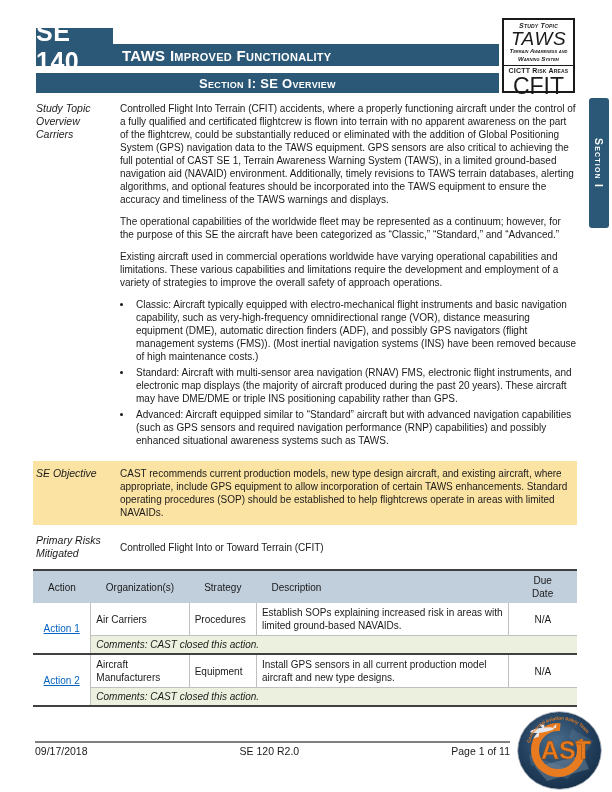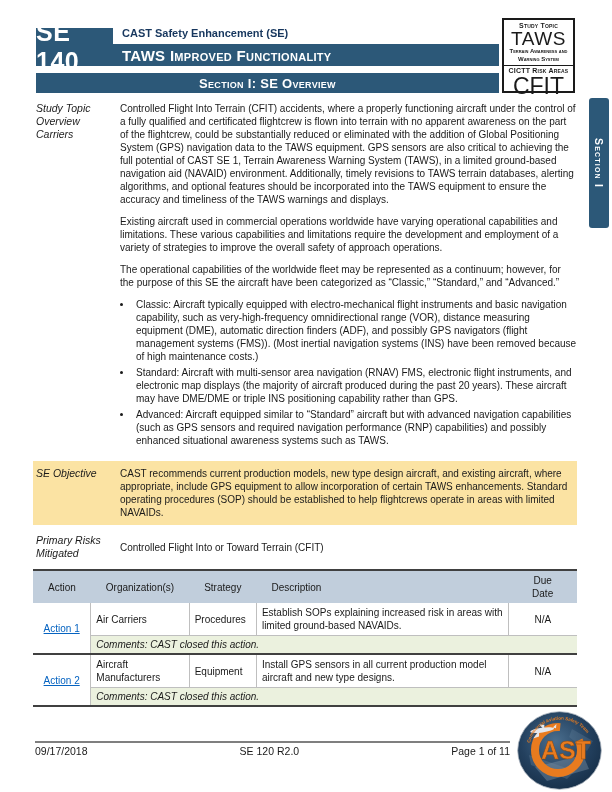--- a/index.html
+++ b/index.html
@@ -14,21 +14,21 @@
   .org-line { position:absolute; left:122px; top:27px; font-size:11px; font-weight:bold; color:#17375E; }
   .title-bar { position:absolute; left:113px; top:44px; width:386px; height:22px;
                background:#2C5878; color:#fff; display:flex; align-items:center;
                padding-left:9px; font-size:15px; font-weight:bold; font-variant:small-caps; letter-spacing:0.3px; }
   .section-bar { position:absolute; left:36px; top:73px; width:463px; height:20px;
                  background:#2C5878; color:#fff; display:flex; align-items:center; justify-content:center;
                  font-size:13px; font-weight:bold; font-variant:small-caps; letter-spacing:0.3px; }
 
   .study-box { position:absolute; left:502px; top:18px; width:73px; height:75px;
                border:2px solid #1a1a1a; background:#fff; text-align:center; }
-  .study-top { padding:2px 1px 2px 1px; border-bottom:1.5px solid #1a1a1a; }
+  .study-top { padding:2px 1px 2px 1px; border-bottom:1.5px solid #1a1a1a;font-style:italic; }
   .study-label { font-size:7px; font-variant:small-caps; font-weight:bold; letter-spacing:0.2px; }
   .study-value { font-size:19px; line-height:1.02; font-weight:500; letter-spacing:0.5px; }
   .study-sub { font-size:6px; font-variant:small-caps; font-weight:bold; line-height:1.2; }
   .risk-part { padding:1px 1px 1px 1px; }
   .risk-label { font-size:7px; font-variant:small-caps; font-weight:bold; letter-spacing:0.2px; }
   .risk-value { font-size:23px; line-height:1.05; font-weight:500; }
 
   .side-tab { position:absolute; left:589px; top:98px; width:20px; height:130px;
               background:#2C5878; border-radius:3px; color:#fff;
               writing-mode:vertical-rl; display:flex; align-items:center; justify-content:center;
@@ -69,21 +69,20 @@
   .footer-text { position:absolute; left:35px; top:745px; width:475px; display:flex;
                  justify-content:space-between; font-size:10.5px; }
   .logo-wrap { position:absolute; left:517px; top:711px; width:85px; height:79px; }
 </style>
 </head>
 <body>
 
 <div class="page">
 
   <div class="se-box">SE 140</div>
-  <div class="org-line">CAST Safety Enhancement (SE)</div>
   <div class="title-bar">TAWS Improved Functionality</div>
   <div class="section-bar">Section I:  SE Overview</div>
 
   <div class="study-box">
     <div class="study-top">
       <div class="study-label">Study Topic</div>
       <div class="study-value">TAWS</div>
       <div class="study-sub">Terrain Awareness and Warning System</div>
     </div>
     <div class="risk-part">
@@ -93,22 +92,22 @@
   </div>
 
   <div class="side-tab">Section I</div>
 
   <div class="content">
 
     <div class="row">
       <div class="row-label">Study Topic Overview Carriers</div>
       <div>
         <p class="para">Controlled Flight Into Terrain (CFIT) accidents, where a properly functioning aircraft under the control of a fully qualified and certificated flightcrew is flown into terrain with no apparent awareness on the part of the flightcrew, could be substantially reduced or eliminated with the addition of Global Positioning System (GPS) navigation data to the TAWS equipment.  GPS sensors are also critical to achieving the full potential of CAST SE 1, Terrain Awareness Warning System (TAWS), in a limited ground-based navigation aid (NAVAID) environment.  Additionally, timely revisions to TAWS terrain databases, alerting algorithms, and optional features should be incorporated into the TAWS equipment to ensure the accuracy and timeliness of the TAWS warnings and displays.</p>
+        <p class="para">The operational capabilities of the worldwide fleet may be represented as a continuum; however, for the purpose of this SE the aircraft have been categorized as “Classic,” “Standard,” and “Advanced.”</p>
         <p class="para">Existing aircraft used in commercial operations worldwide have varying operational capabilities and limitations.  These various capabilities and limitations require the development and employment of a variety of strategies to improve the overall safety of approach operations.</p>
-        <p class="para">The operational capabilities of the worldwide fleet may be represented as a continuum; however, for the purpose of this SE the aircraft have been categorized as “Classic,” “Standard,” and “Advanced.”</p>
         <ul class="cat-list">
           <li>Classic:  Aircraft typically equipped with electro-mechanical flight instruments and basic navigation capability, such as very-high-frequency omnidirectional range (VOR), distance measuring equipment (DME), automatic direction finders (ADF), and possibly GPS navigators (flight management systems (FMS)).  (Most inertial navigation systems (INS) have been removed because of high maintenance costs.)</li>
           <li>Standard:  Aircraft with multi-sensor area navigation (RNAV) FMS, electronic flight instruments, and electronic map displays (the majority of aircraft produced during the past 20 years).  These aircraft may have DME/DME or triple INS positioning capability rather than GPS.</li>
           <li>Advanced:  Aircraft equipped similar to “Standard” aircraft but with advanced navigation capabilities (such as GPS sensors and required navigation performance (RNP) capabilities) and possibly enhanced situational awareness systems such as TAWS.</li>
         </ul>
       </div>
     </div>
 
     <div class="objective-band">
       <div class="row-label">SE Objective</div>

